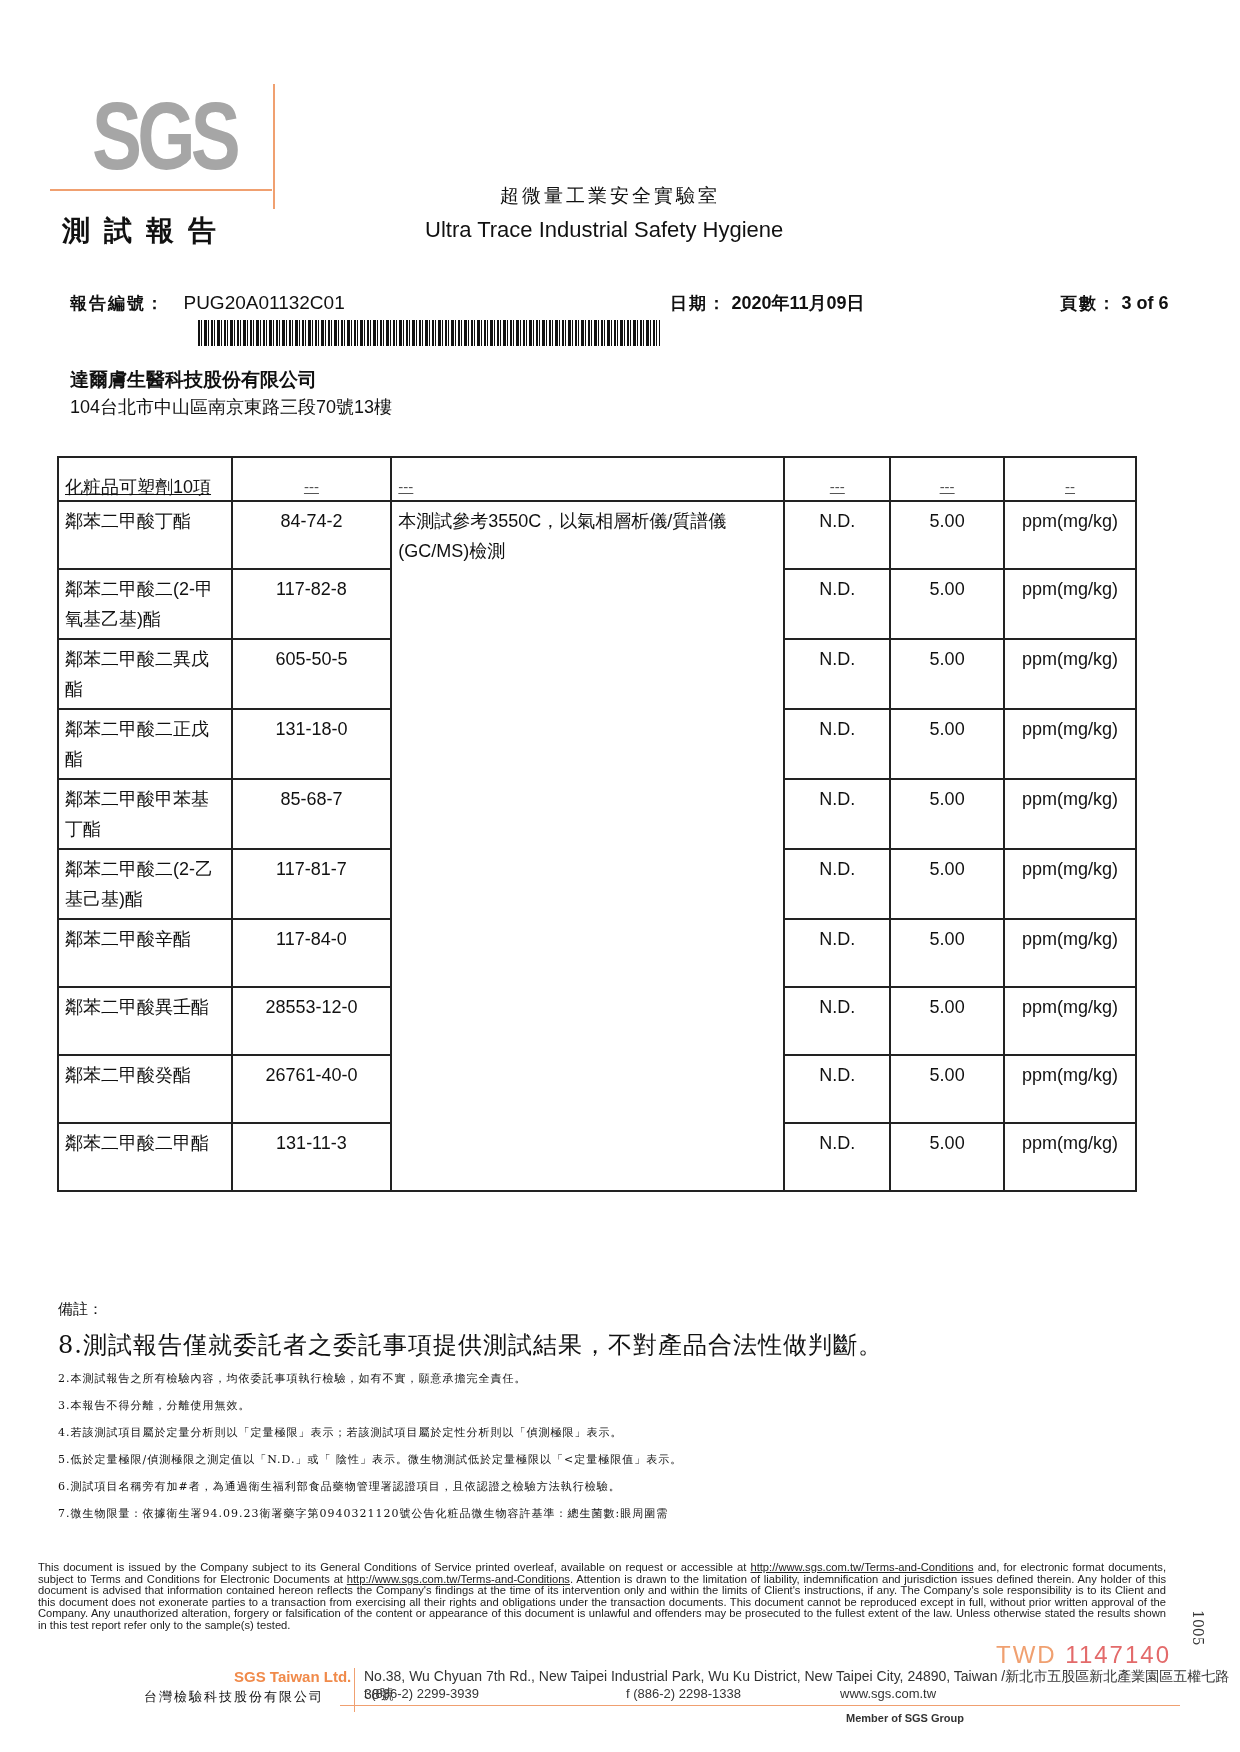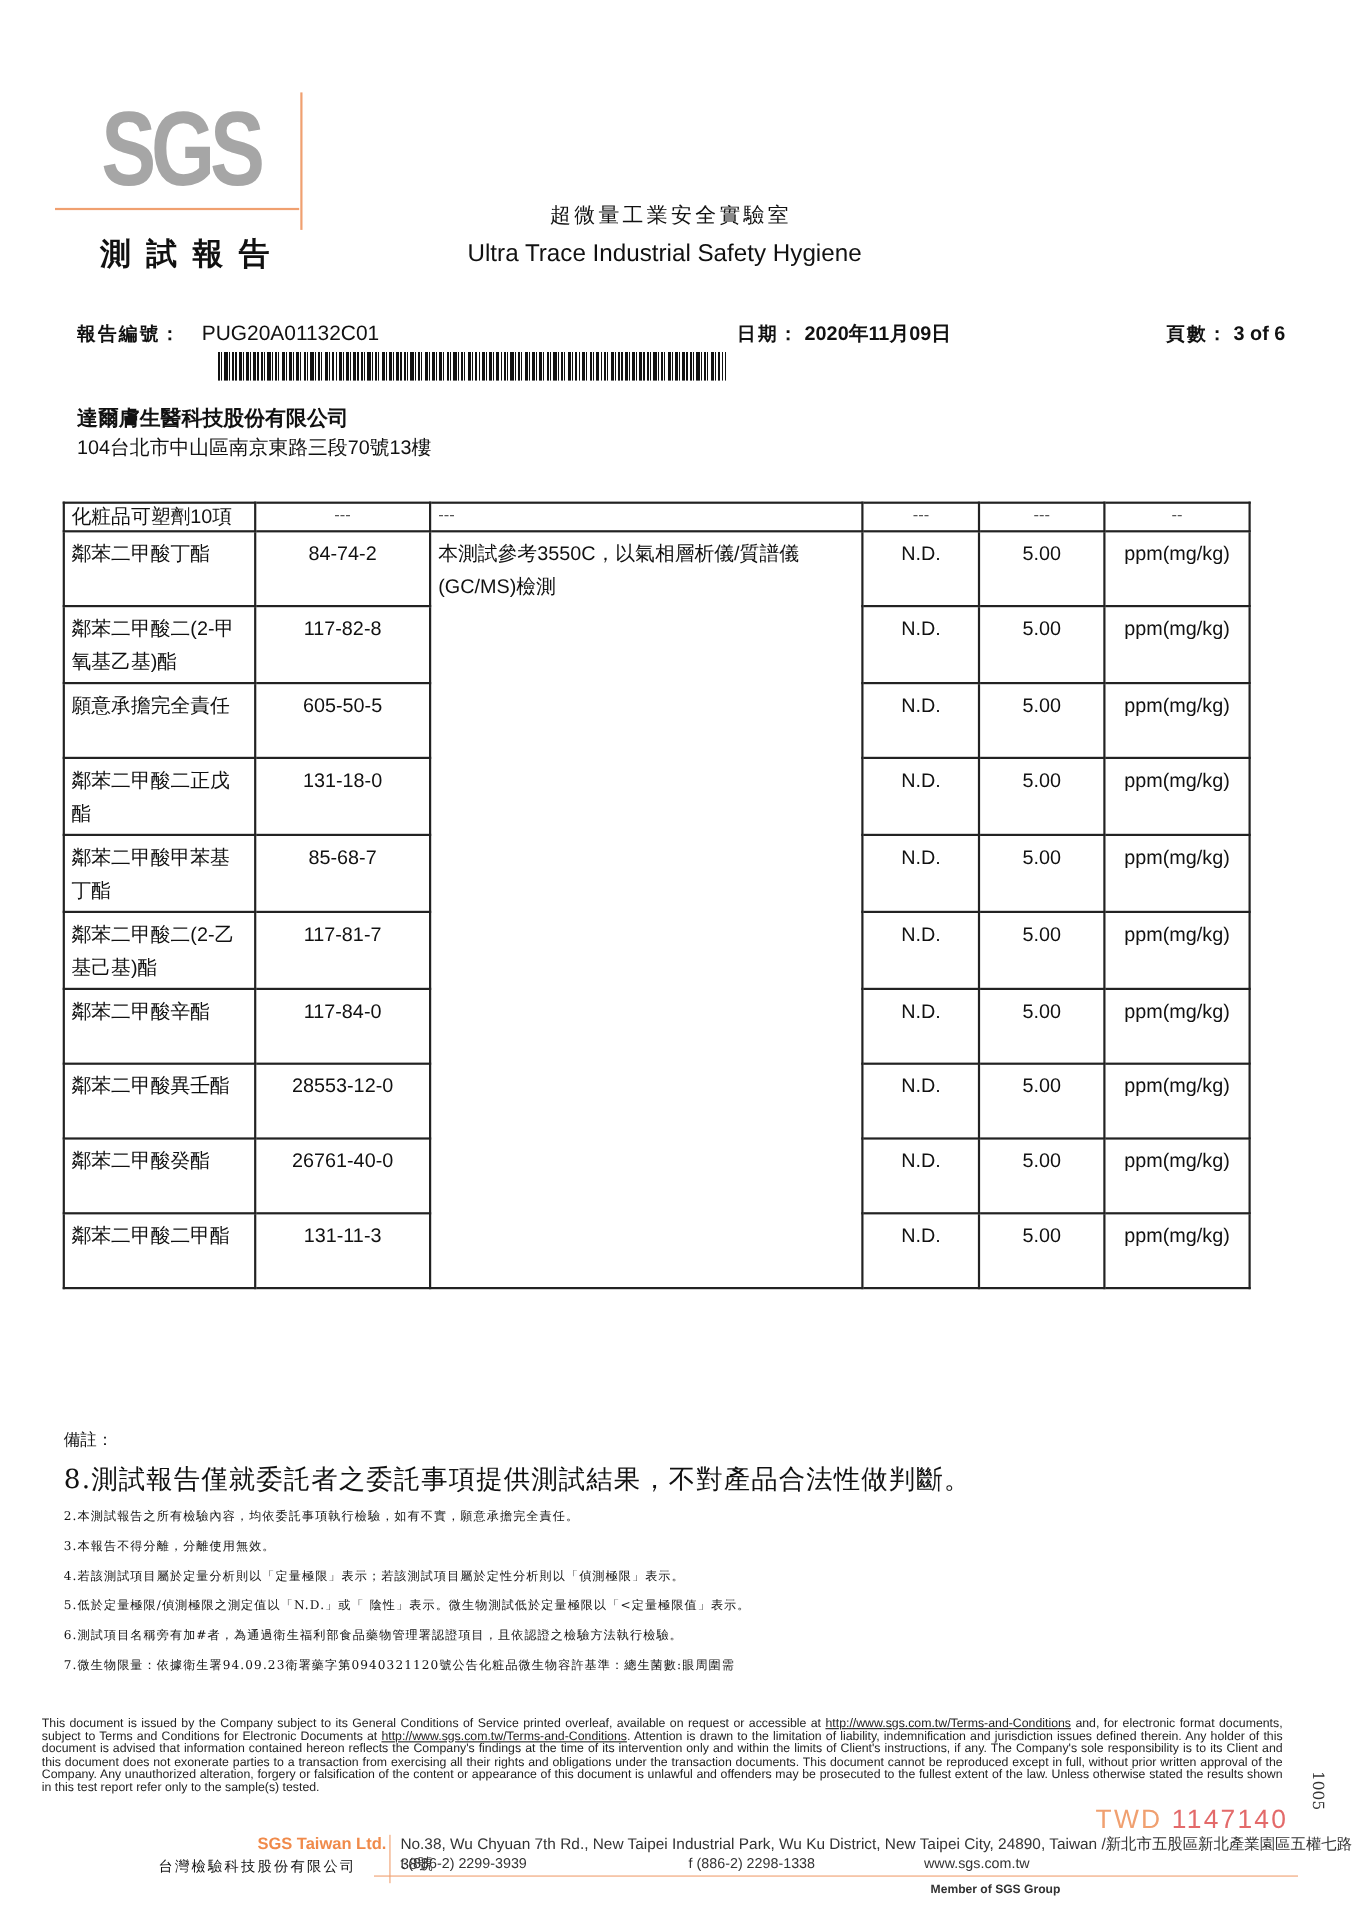--- a/index.html
+++ b/index.html
@@ -10,21 +10,21 @@
     }
     .abs { position: absolute; }
     
     .logo-text {
       left: 92px; top: 88px; font-size: 96px; font-weight: bold; color: #a6a6a6;
       letter-spacing: -6px; transform: scaleX(0.78); transform-origin: left top;
       font-family: "Liberation Sans", sans-serif; line-height: 1;
     }
     .logo-hline { left: 50px; top: 189px; width: 222px; height: 2px; background: #f0a070; }
     .logo-vline { left: 273px; top: 84px; width: 2px; height: 125px; background: #f0a070; }
-    .report-title { left: 62px; top: 212px; font-size: 28px; font-weight: bold; letter-spacing: 14px; font-family: Liberation Mono, monospace; margin-left: 29px; }
+    .report-title { left: 62px; top: 212px; font-size: 28px; font-weight: bold; letter-spacing: 14px; font-family: Liberation Mono, monospace; }
     .lab-zh { left: 500px; top: 183px; font-size: 19px; letter-spacing: 3px; font-family: "DejaVu Serif", serif; }
     .lab-en { left: 425px; top: 217px; font-size: 22px; }
     
     .meta-label { font-size: 17px; font-weight: bold; letter-spacing: 2px; }
     .meta-value { font-size: 19px; }
     .barcode {
       left: 198px; top: 320px; width: 462px; height: 26px;
       background: repeating-linear-gradient(90deg, #111 0 2px, #fff 2px 3px, #111 3px 4px, #fff 4px 6px, #111 6px 9px, #fff 9px 10px, #111 10px 11px, #fff 11px 13px);
     }
     .company { left: 70px; top: 367px; font-size: 19px; font-weight: bold; }
@@ -36,21 +36,21 @@
     }
     table.results td {
       border: 2px solid #222; vertical-align: top; padding: 4px 6px; line-height: 30px;
     }
     td.c-name { width: 160px; text-align: left; }
     td.c-cas { width: 146px; text-align: center; }
     td.c-method { width: 380px; text-align: left; }
     td.c-result { width: 92px; text-align: center; }
     td.c-mdl { width: 100px; text-align: center; }
     td.c-unit { width: 118px; text-align: center; }
-    tr.hdr td { height: 22px; line-height: 22px; padding-top: 0; padding-bottom: 2px; }
+    tr.hdr td { height: 22px; line-height: 22px; padding-top: 18px; padding-bottom: 2px; text-decoration: underline; }
     tr.hdr td.dash { color: #555; font-size: 15px; }
     tr.row td { height: 58px; }
     
     .notes { left: 58px; top: 1252px; font-family: "DejaVu Serif", serif; margin-top: 48px; }
     .notes-title { font-size: 15px; margin-bottom: 10px; }
     .note-1 { font-size: 24px; margin-bottom: 10px; letter-spacing: 1px; }
     .note { font-size: 11px; margin-bottom: 12px; letter-spacing: 1px; }
     
     .disclaimer {
       left: 38px; top: 1562px; width: 1128px; font-size: 11.2px; line-height: 11.5px;
@@ -119,21 +119,21 @@
     <td class="c-unit">ppm(mg/kg)</td>
   </tr>
   <tr class="row">
     <td class="c-name">鄰苯二甲酸二(2-甲氧基乙基)酯</td>
     <td class="c-cas">117-82-8</td>
     <td class="c-result">N.D.</td>
     <td class="c-mdl">5.00</td>
     <td class="c-unit">ppm(mg/kg)</td>
   </tr>
   <tr class="row">
-    <td class="c-name">願意承擔完全責任</td>
+    <td class="c-name">鄰苯二甲酸二異戊酯</td>
     <td class="c-cas">605-50-5</td>
     <td class="c-result">N.D.</td>
     <td class="c-mdl">5.00</td>
     <td class="c-unit">ppm(mg/kg)</td>
   </tr>
   <tr class="row">
     <td class="c-name">鄰苯二甲酸二正戊酯</td>
     <td class="c-cas">131-18-0</td>
     <td class="c-result">N.D.</td>
     <td class="c-mdl">5.00</td>

